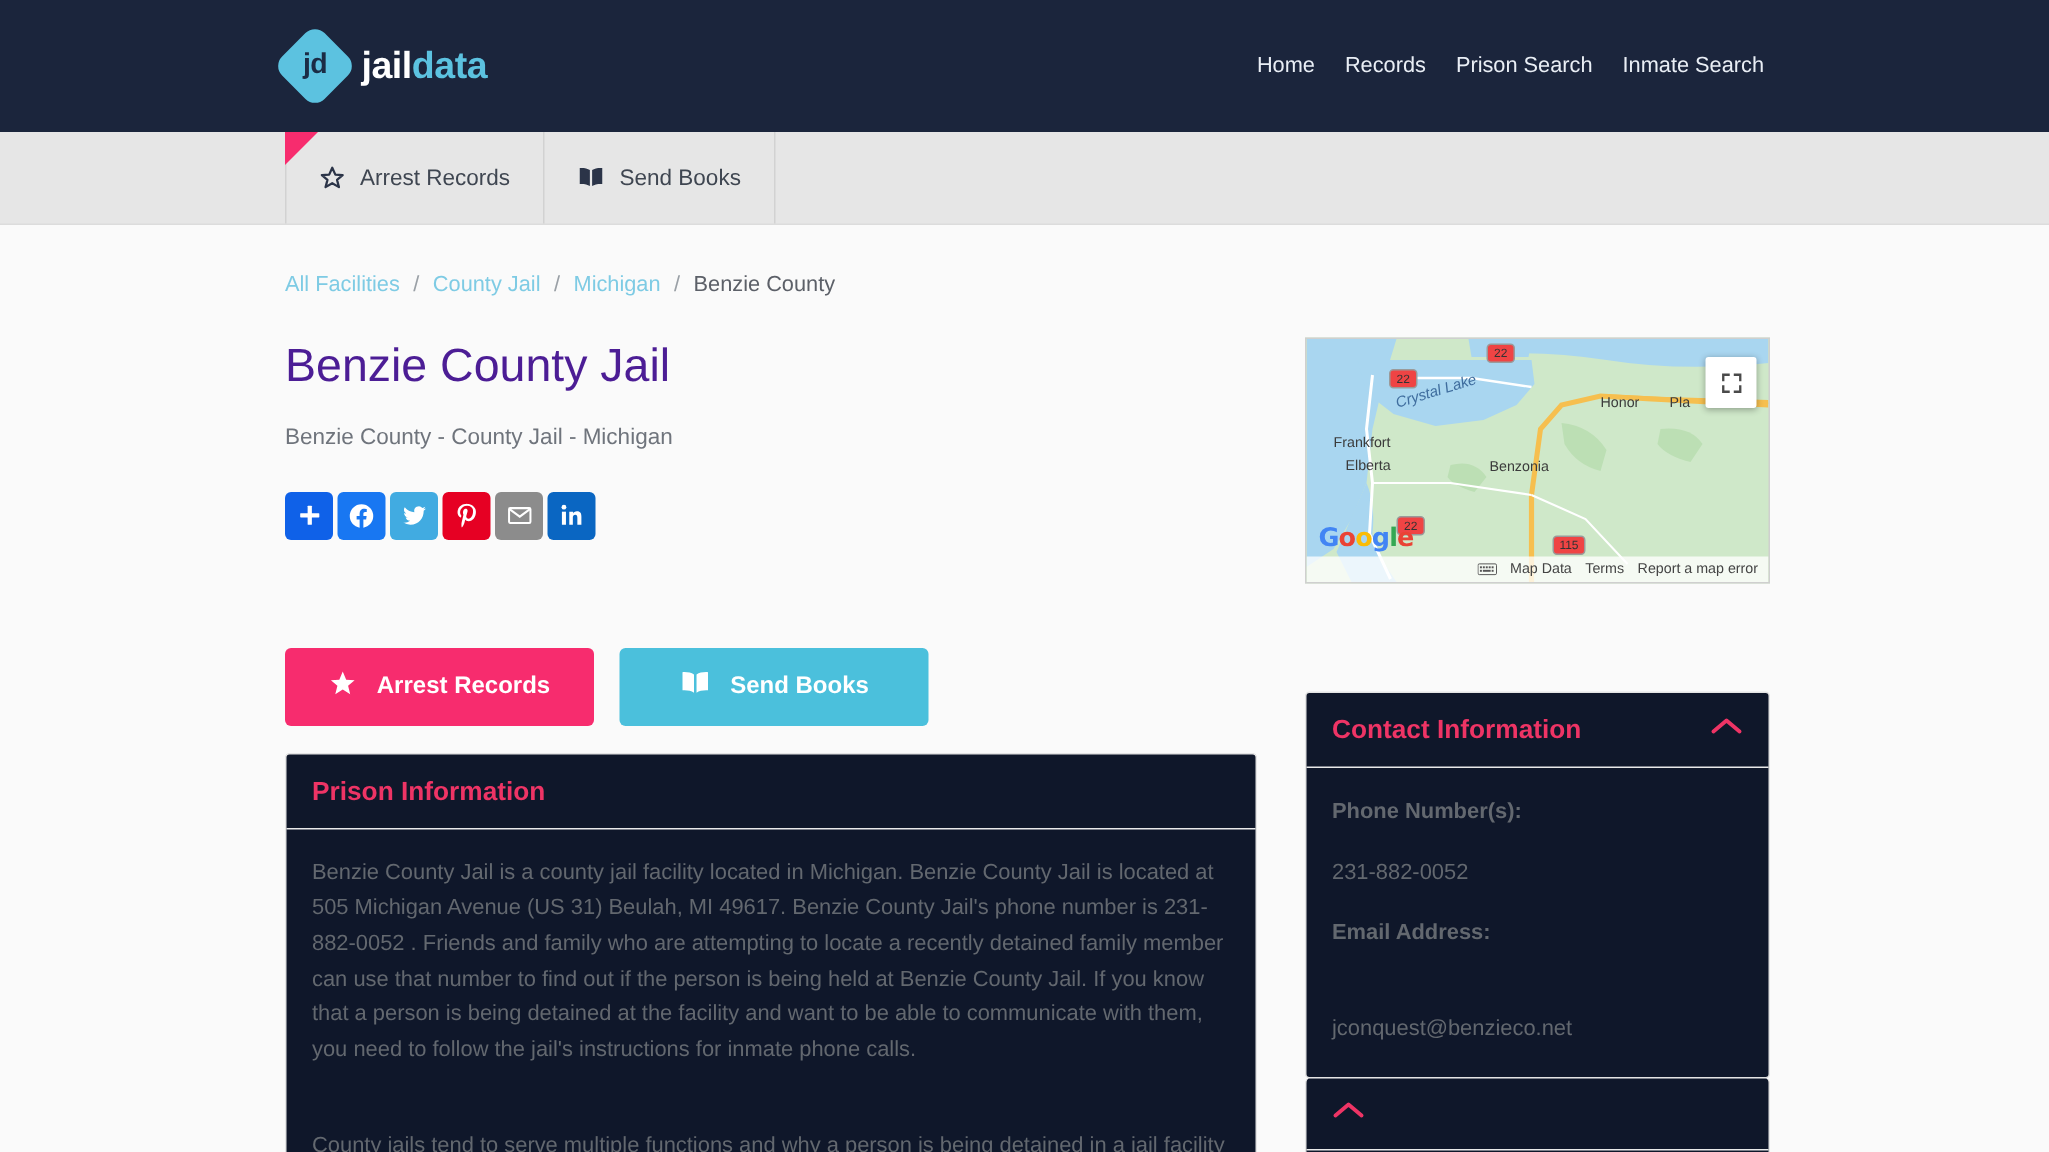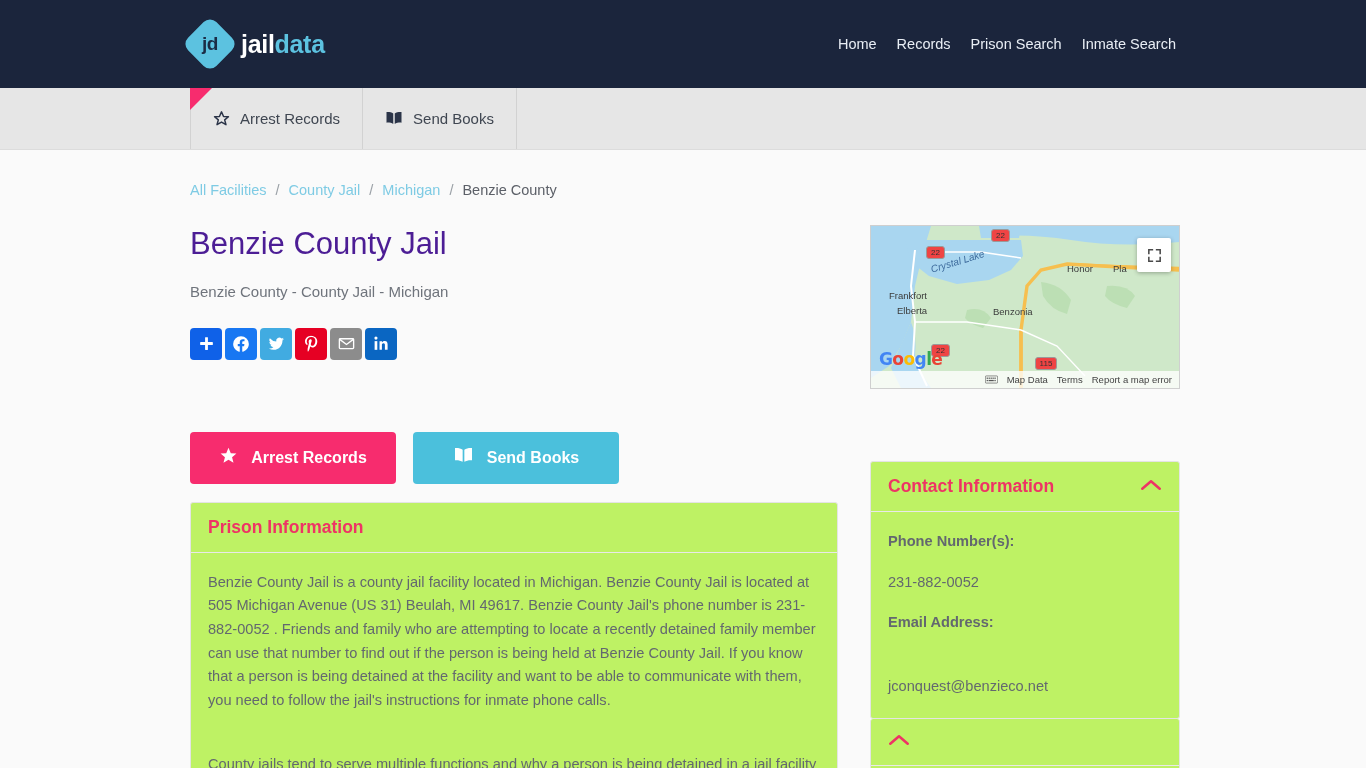--- a/index.html
+++ b/index.html
@@ -109,21 +109,21 @@
     display:flex; align-items:center; justify-content:center; gap:13px;
     color:#fff; font-size:16px; font-weight:bold;
     font-family:"Liberation Sans", sans-serif;
     cursor:pointer;
   }
   .btn-arrest { background:#f72c6e; }
   .btn-books { background:#4bc0dc; }
 
   
   .card {
-    background:#bef264; border:1px solid #e4e4e4; border-radius:3px;
+    background:#0f172a; border:1px solid #e4e4e4; border-radius:3px;
   }
   .card + .card { border-top:0; }
   .card-head {
     padding:14px 17px;
     border-bottom:1px solid #e9e9e9;
     display:flex; align-items:center; justify-content:space-between;
   }
   .card-head h2 {
     margin:0; font-size:17.5px; font-weight:bold; color:#ee3465;
   }

